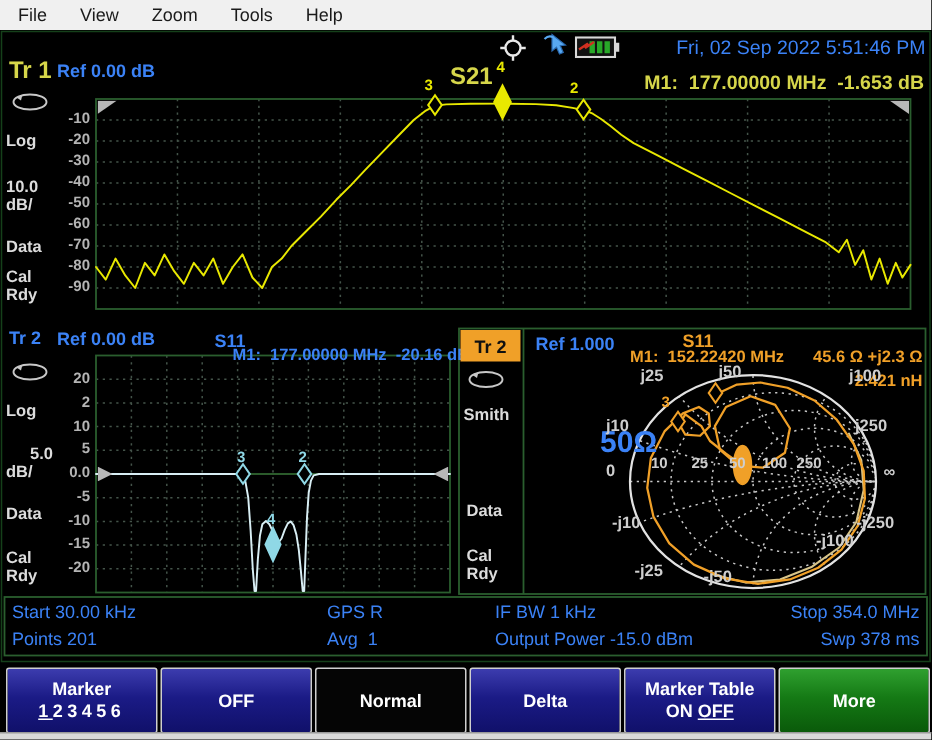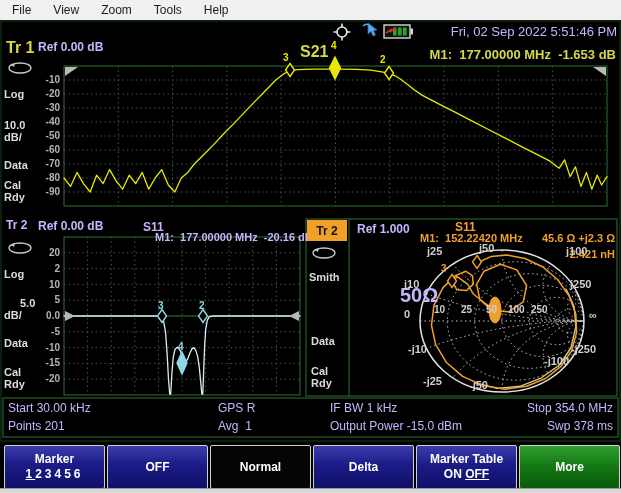--- a/index.html
+++ b/index.html
@@ -3,21 +3,21 @@
 <meta charset="utf-8">
 <style>
   html,body{margin:0;padding:0;background:#000;width:621px;height:493px;overflow:hidden;
     font-family:"Liberation Sans",sans-serif;-webkit-font-smoothing:antialiased;position:relative;}
   .abs{position:absolute;}
   
   #menubar{left:0;top:0;width:621px;height:20px;background:#f0f0f0;display:flex;align-items:center;z-index:6;}
   .menu-item{font-size:12px;color:#1a1a1a;padding:2px 0;margin-left:22px;cursor:default;}
   .menu-item:first-child{margin-left:12px;}
   
-  .wtxt{color:#c4b5fd;font-size:12px;font-weight:bold;white-space:pre;z-index:3;}
+  .wtxt{color:#3b82f6;font-size:12px;font-weight:bold;white-space:pre;z-index:3;}
   .ytxt{color:#d6d64a;font-size:16px;font-weight:bold;white-space:pre;z-index:3;}
   .otxt{color:#f0a028;font-size:12px;font-weight:bold;white-space:pre;z-index:3;}
   .side{color:#dcdcdc;font-size:11px;font-weight:bold;z-index:3;}
   .mlabel{font-size:10px;font-weight:bold;z-index:4;}
   .axis-col{display:flex;flex-direction:column;justify-content:space-between;align-items:flex-end;z-index:3;}
   .axis-col span{font-size:10px;color:#b4b4b4;line-height:11px;font-weight:bold;}
   .smithlab{font-size:11px;color:#cecece;font-weight:bold;z-index:3;}
   .smithlab.sm{font-size:10px;}
   #overlay{left:0;top:0;z-index:2;pointer-events:none;}
   

